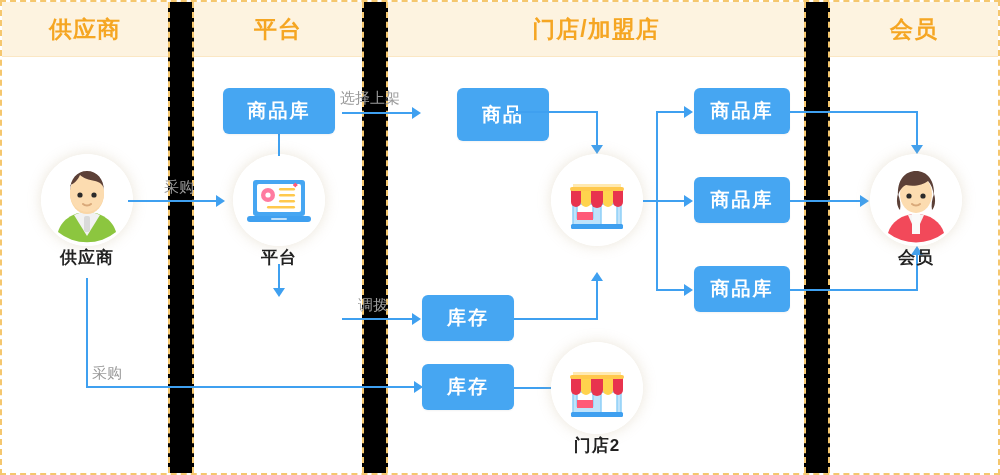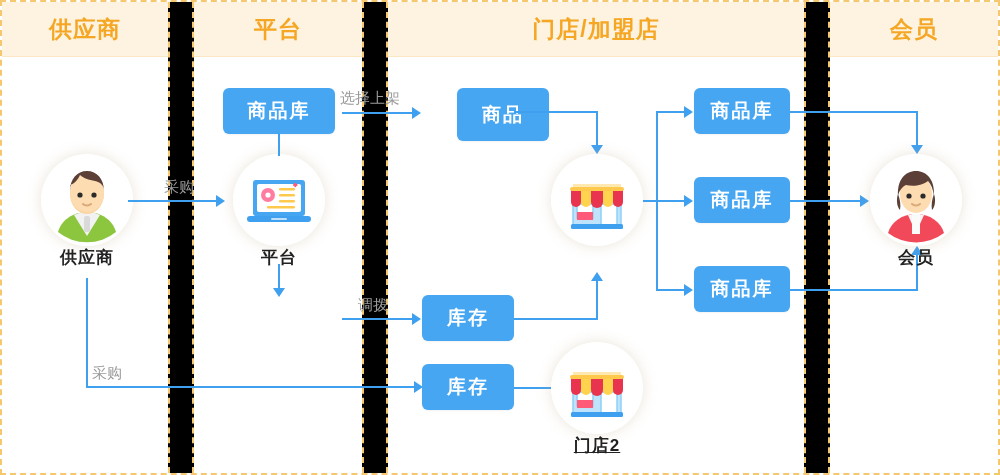--- a/index.html
+++ b/index.html
@@ -177,21 +177,21 @@
       <g>
         <path d="M20 36h10v12a5 5 0 0 1-10 0z" fill="#E8344E"></path>
         <path d="M30 36h10v12a5 5 0 0 1-10 0z" fill="#FFD34D"></path>
         <path d="M40 36h12v12a6 6 0 0 1-12 0z" fill="#E8344E"></path>
         <path d="M52 36h10v12a5 5 0 0 1-10 0z" fill="#FFD34D"></path>
         <path d="M62 36h10v12a5 5 0 0 1-10 0z" fill="#E8344E"></path>
       </g>
       <rect x="19" y="33" width="54" height="4" rx="2" fill="#FFC94D"></rect>
     </svg>
   </div>
-  <div class="node-label" style="left:515px;top:432px;text-decoration:underline;">门店2</div>
+  <div class="node-label" style="left:515px;top:432px;">门店2</div>
 
   <div class="hline" style="left:641px;top:198px;width:14px;"></div>
   <div class="vline" style="left:654px;top:109px;height:179px;"></div>
 
   <div class="hline" style="left:654px;top:109px;width:30px;"></div>
   <div class="ar ar-r" style="left:682px;top:104px;"></div>
 
   <div class="hline" style="left:654px;top:198px;width:30px;"></div>
   <div class="ar ar-r" style="left:682px;top:193px;"></div>
 

